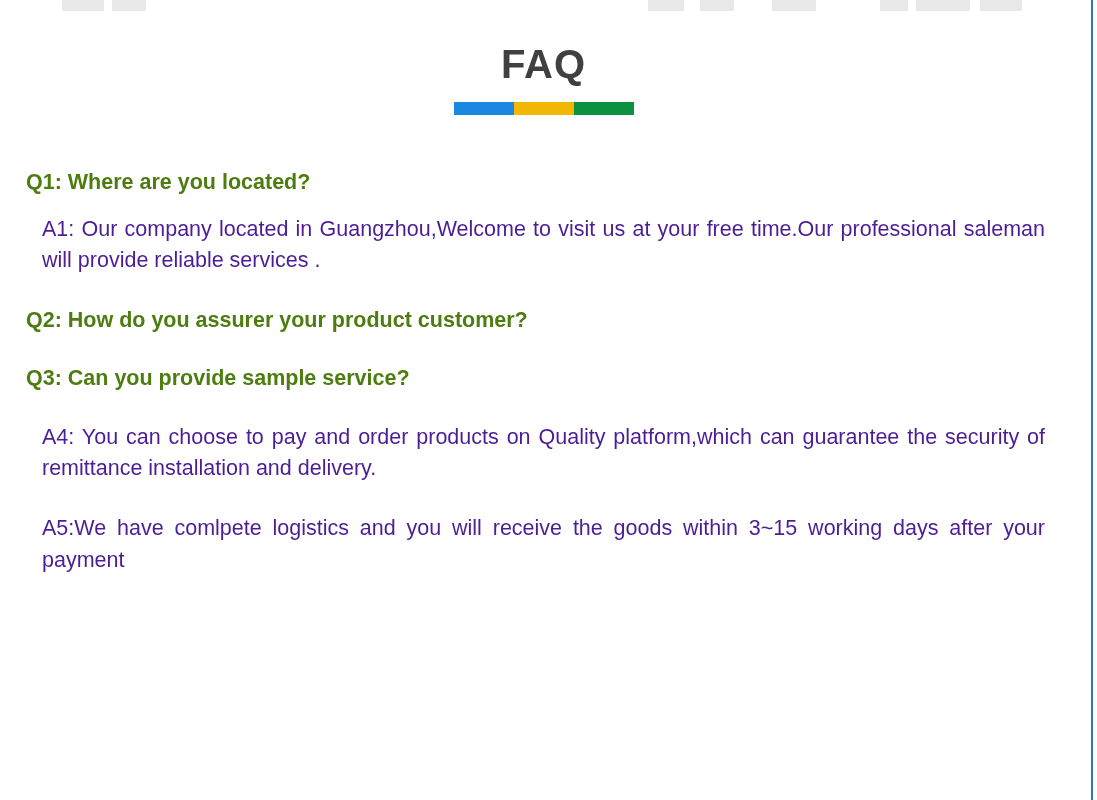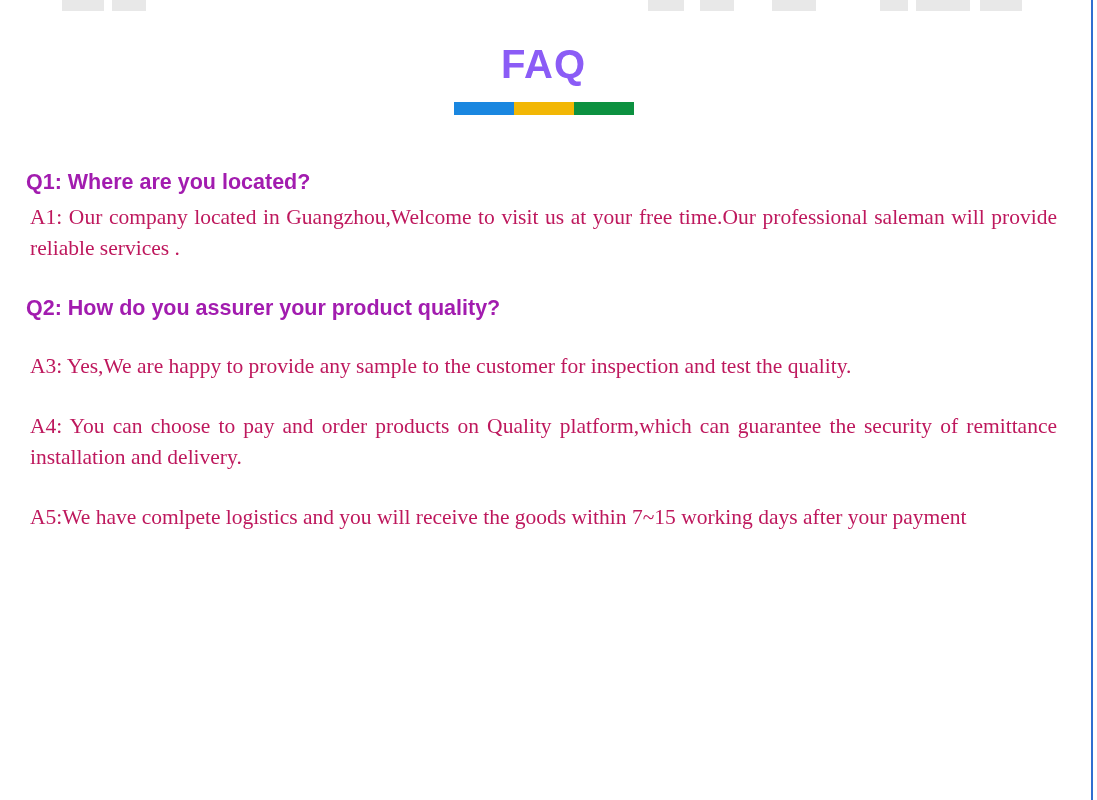--- a/index.html
+++ b/index.html
@@ -60,21 +60,21 @@
   }
 
   .title-block {
     text-align: center;
     padding-top: 44px;
   }
   .faq-title {
     font-size: 40px;
     font-weight: bold;
     letter-spacing: 1px;
-    color: #8b5cf6;
+    color: #404040;
     line-height: 1;
     display: inline-block;
   }
   .color-bar {
     margin: 18px auto 0;
     width: 180px;
     height: 13px;
     display: flex;
   }
   .color-bar i {
@@ -88,33 +88,32 @@
   }
   .faq-item {
     margin-bottom: 28px;
   }
   .faq-item:last-child {
     margin-bottom: 0;
   }
   .question {
     font-size: 21.5px;
     font-weight: bold;
-    color: #a21caf;
+    color: #4d7c0f;
     line-height: 1.42;
     margin: 0 0 2px 0;
   }
   .answer {
     font-size: 21.5px;
     font-weight: normal;
-    color: #be185d;
+    color: #4c1d95;
     line-height: 1.47;
-    margin: 4px;
+    margin: 16px;
     text-align: justify;
     text-justify: inter-word;
-    font-family: Liberation Serif, serif;
   }
 </style>
 </head>
 <body>
 
 <div class="top-artifacts">
   <span class="ta1"></span>
   <span class="ta2"></span>
   <span class="ta3"></span>
   <span class="ta4"></span>
@@ -138,29 +137,29 @@
   </div>
 
   <div class="faq-list">
 
     <div class="faq-item">
       <p class="question">Q1: Where are you located?</p>
       <p class="answer">A1: Our company located in Guangzhou,Welcome to visit us at your free time.Our professional saleman will provide reliable services .</p>
     </div>
 
     <div class="faq-item">
-      <p class="question">Q2: How do you assurer your product quality?</p>
+      <p class="question">Q2: How do you assurer your product customer?</p>
     </div>
 
     <div class="faq-item">
-      <p class="answer">A3: Yes,We are happy to provide any sample to the customer for inspection and test the quality.</p>
+      <p class="question">Q3: Can you provide sample service?</p>
     </div>
 
     <div class="faq-item">
       <p class="answer">A4: You can choose to pay and order products on Quality platform,which can guarantee the security of remittance installation and delivery.</p>
     </div>
 
     <div class="faq-item">
-      <p class="answer">A5:We have comlpete logistics and you will receive the goods within 7~15 working days after your payment</p>
+      <p class="answer">A5:We have comlpete logistics and you will receive the goods within 3~15 working days after your payment</p>
     </div>
 
   </div>
 </div>
 
 </body></html>

